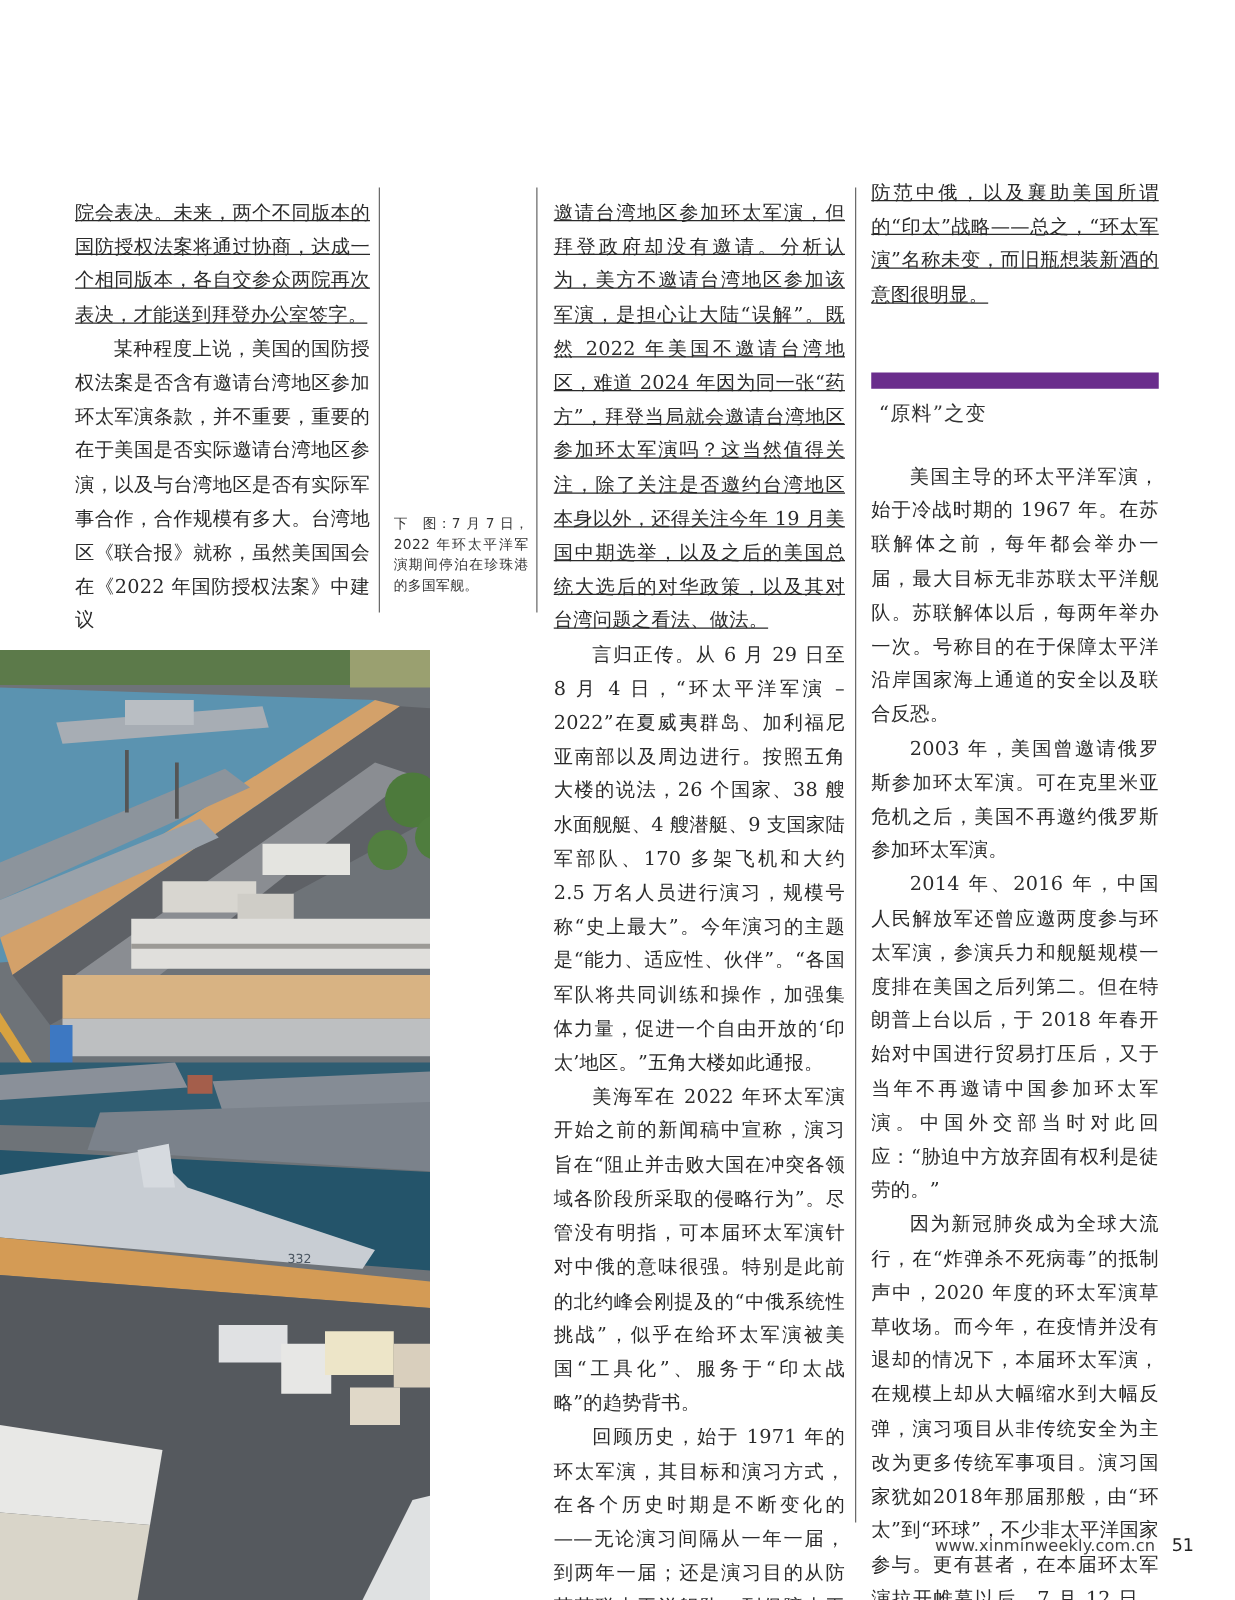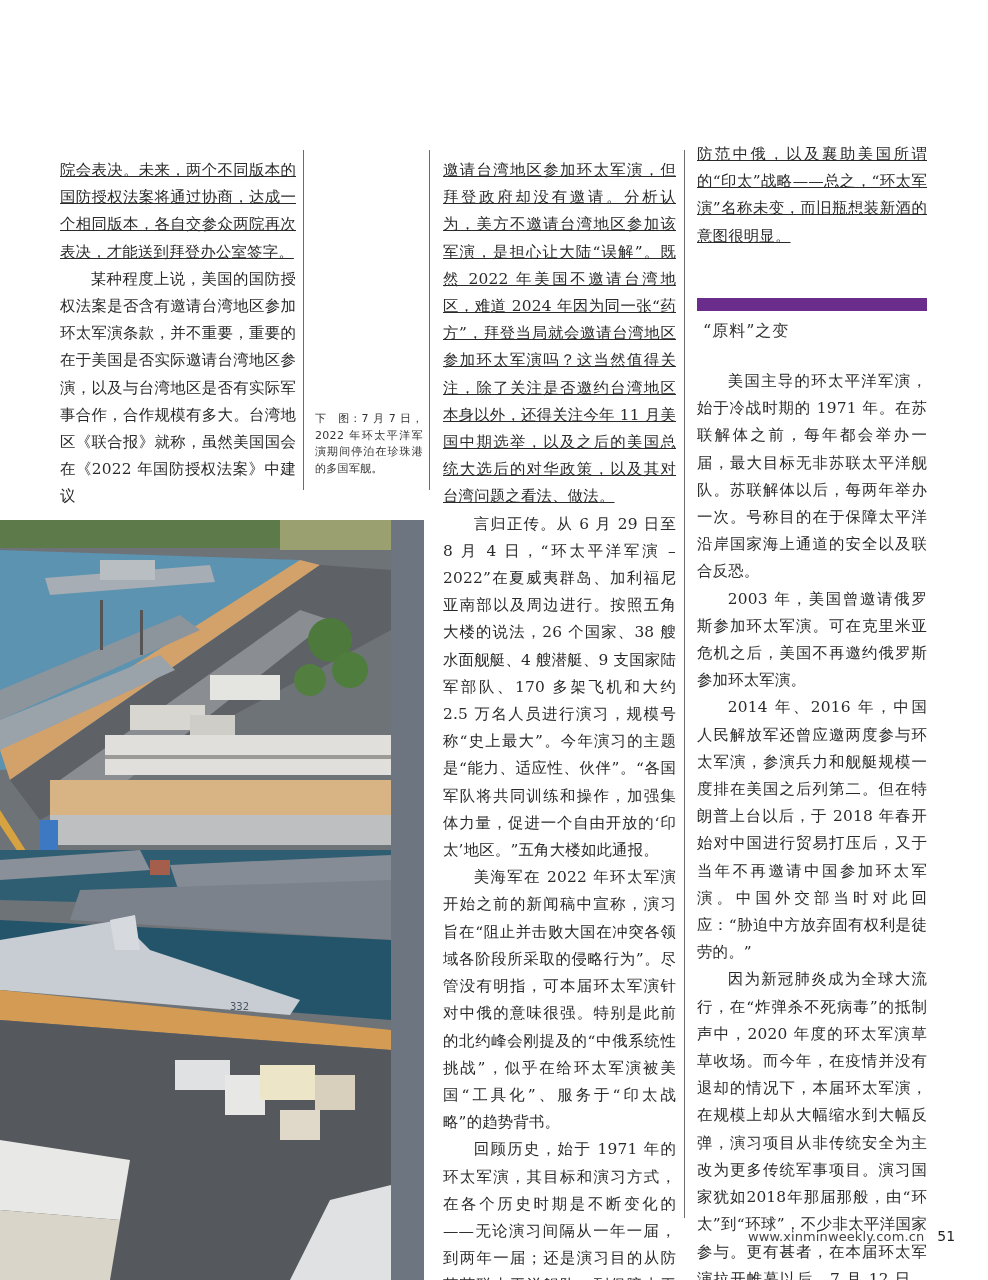--- a/index.html
+++ b/index.html
@@ -72,21 +72,21 @@
       font-size: 16px;
       line-height: 32px;
       color: #333;
       letter-spacing: 1px;
     }
 
     .photo {
       position: absolute;
       left: 0;
       top: 520px;
-      width: 424px;
+      width: 344px;
       height: 760px;
       overflow: hidden;
       background: #6d7680;
     }
 
     .footer {
       position: absolute;
       left: 748px;
       top: 1226px;
       font-family: "DejaVu Sans", "Liberation Sans", sans-serif;
@@ -104,37 +104,37 @@
   <p>某种程度上说，美国的国防授权法案是否含有邀请台湾地区参加环太军演条款，并不重要，重要的在于美国是否实际邀请台湾地区参演，以及与台湾地区是否有实际军事合作，合作规模有多大。台湾地区《联合报》就称，虽然美国国会在《2022 年国防授权法案》中建议</p>
 </div>
 
 <div class="vrule" id="rule1"></div>
 
 <div class="caption">下　图：7 月 7 日，2022 年环太平洋军演期间停泊在珍珠港的多国军舰。</div>
 
 <div class="vrule" id="rule2"></div>
 
 <div class="col" id="col2">
-  <p class="cont">邀请台湾地区参加环太军演，但拜登政府却没有邀请。分析认为，美方不邀请台湾地区参加该军演，是担心让大陆“误解”。既然 2022 年美国不邀请台湾地区，难道 2024 年因为同一张“药方”，拜登当局就会邀请台湾地区参加环太军演吗？这当然值得关注，除了关注是否邀约台湾地区本身以外，还得关注今年 11 月美国中期选举，以及之后的美国总统大选后的对华政策，以及其对台湾问题之看法、做法。</p>
+  <p class="cont">邀请台湾地区参加环太军演，但拜登政府却没有邀请。分析认为，美方不邀请台湾地区参加该军演，是担心让大陆“误解”。既然 2022 年美国不邀请台湾地区，难道 2024 年因为同一张“药方”，拜登当局就会邀请台湾地区参加环太军演吗？这当然值得关注，除了关注是否邀约台湾地区本身以外，还得关注今年 19 月美国中期选举，以及之后的美国总统大选后的对华政策，以及其对台湾问题之看法、做法。</p>
   <p>言归正传。从 6 月 29 日至 8 月 4 日，“环太平洋军演 –2022”在夏威夷群岛、加利福尼亚南部以及周边进行。按照五角大楼的说法，26 个国家、38 艘水面舰艇、4 艘潜艇、9 支国家陆军部队、170 多架飞机和大约 2.5 万名人员进行演习，规模号称“史上最大”。今年演习的主题是“能力、适应性、伙伴”。“各国军队将共同训练和操作，加强集体力量，促进一个自由开放的‘印太’地区。”五角大楼如此通报。</p>
   <p>美海军在 2022 年环太军演开始之前的新闻稿中宣称，演习旨在“阻止并击败大国在冲突各领域各阶段所采取的侵略行为”。尽管没有明指，可本届环太军演针对中俄的意味很强。特别是此前的北约峰会刚提及的“中俄系统性挑战”，似乎在给环太军演被美国“工具化”、服务于“印太战略”的趋势背书。</p>
   <p>回顾历史，始于 1971 年的环太军演，其目标和演习方式，在各个历史时期是不断变化的——无论演习间隔从一年一届，到两年一届；还是演习目的从防范苏联太平洋舰队，到保障太平洋沿岸国家海上通道的安全以及联合反恐；再到如今</p>
 </div>
 
 <div class="vrule" id="rule3"></div>
 
 <div class="col" id="col3">
   <p class="cont">防范中俄，以及襄助美国所谓的“印太”战略——总之，“环太军演”名称未变，而旧瓶想装新酒的意图很明显。</p>
 </div>
 
 <div class="section-bar"></div>
 <div class="section-title">“原料”之变</div>
 
 <div class="col" id="col3b">
-  <p>美国主导的环太平洋军演，始于冷战时期的 1971 年。在苏联解体之前，每年都会举办一届，最大目标无非苏联太平洋舰队。苏联解体以后，每两年举办一次。号称目的在于保障太平洋沿岸国家海上通道的安全以及联合反恐。</p>
+  <p>美国主导的环太平洋军演，始于冷战时期的 1967 年。在苏联解体之前，每年都会举办一届，最大目标无非苏联太平洋舰队。苏联解体以后，每两年举办一次。号称目的在于保障太平洋沿岸国家海上通道的安全以及联合反恐。</p>
   <p>2003 年，美国曾邀请俄罗斯参加环太军演。可在克里米亚危机之后，美国不再邀约俄罗斯参加环太军演。</p>
   <p>2014 年、2016 年，中国人民解放军还曾应邀两度参与环太军演，参演兵力和舰艇规模一度排在美国之后列第二。但在特朗普上台以后，于 2018 年春开始对中国进行贸易打压后，又于当年不再邀请中国参加环太军演。中国外交部当时对此回应：“胁迫中方放弃固有权利是徒劳的。”</p>
   <p>因为新冠肺炎成为全球大流行，在“炸弹杀不死病毒”的抵制声中，2020 年度的环太军演草草收场。而今年，在疫情并没有退却的情况下，本届环太军演，在规模上却从大幅缩水到大幅反弹，演习项目从非传统安全为主改为更多传统军事项目。演习国家犹如2018年那届那般，由“环太”到“环球”，不少非太平洋国家参与。更有甚者，在本届环太军演拉开帷幕以后，7 月 12 日，美国太平洋舰队司令、海军上将萨</p>
 </div>
 
 <div class="photo">
   <svg width="391" height="760" viewBox="0 0 391 760" xmlns="http://www.w3.org/2000/svg">
 
     <rect x="0" y="0" width="391" height="760" fill="#6e7378"></rect>
 

